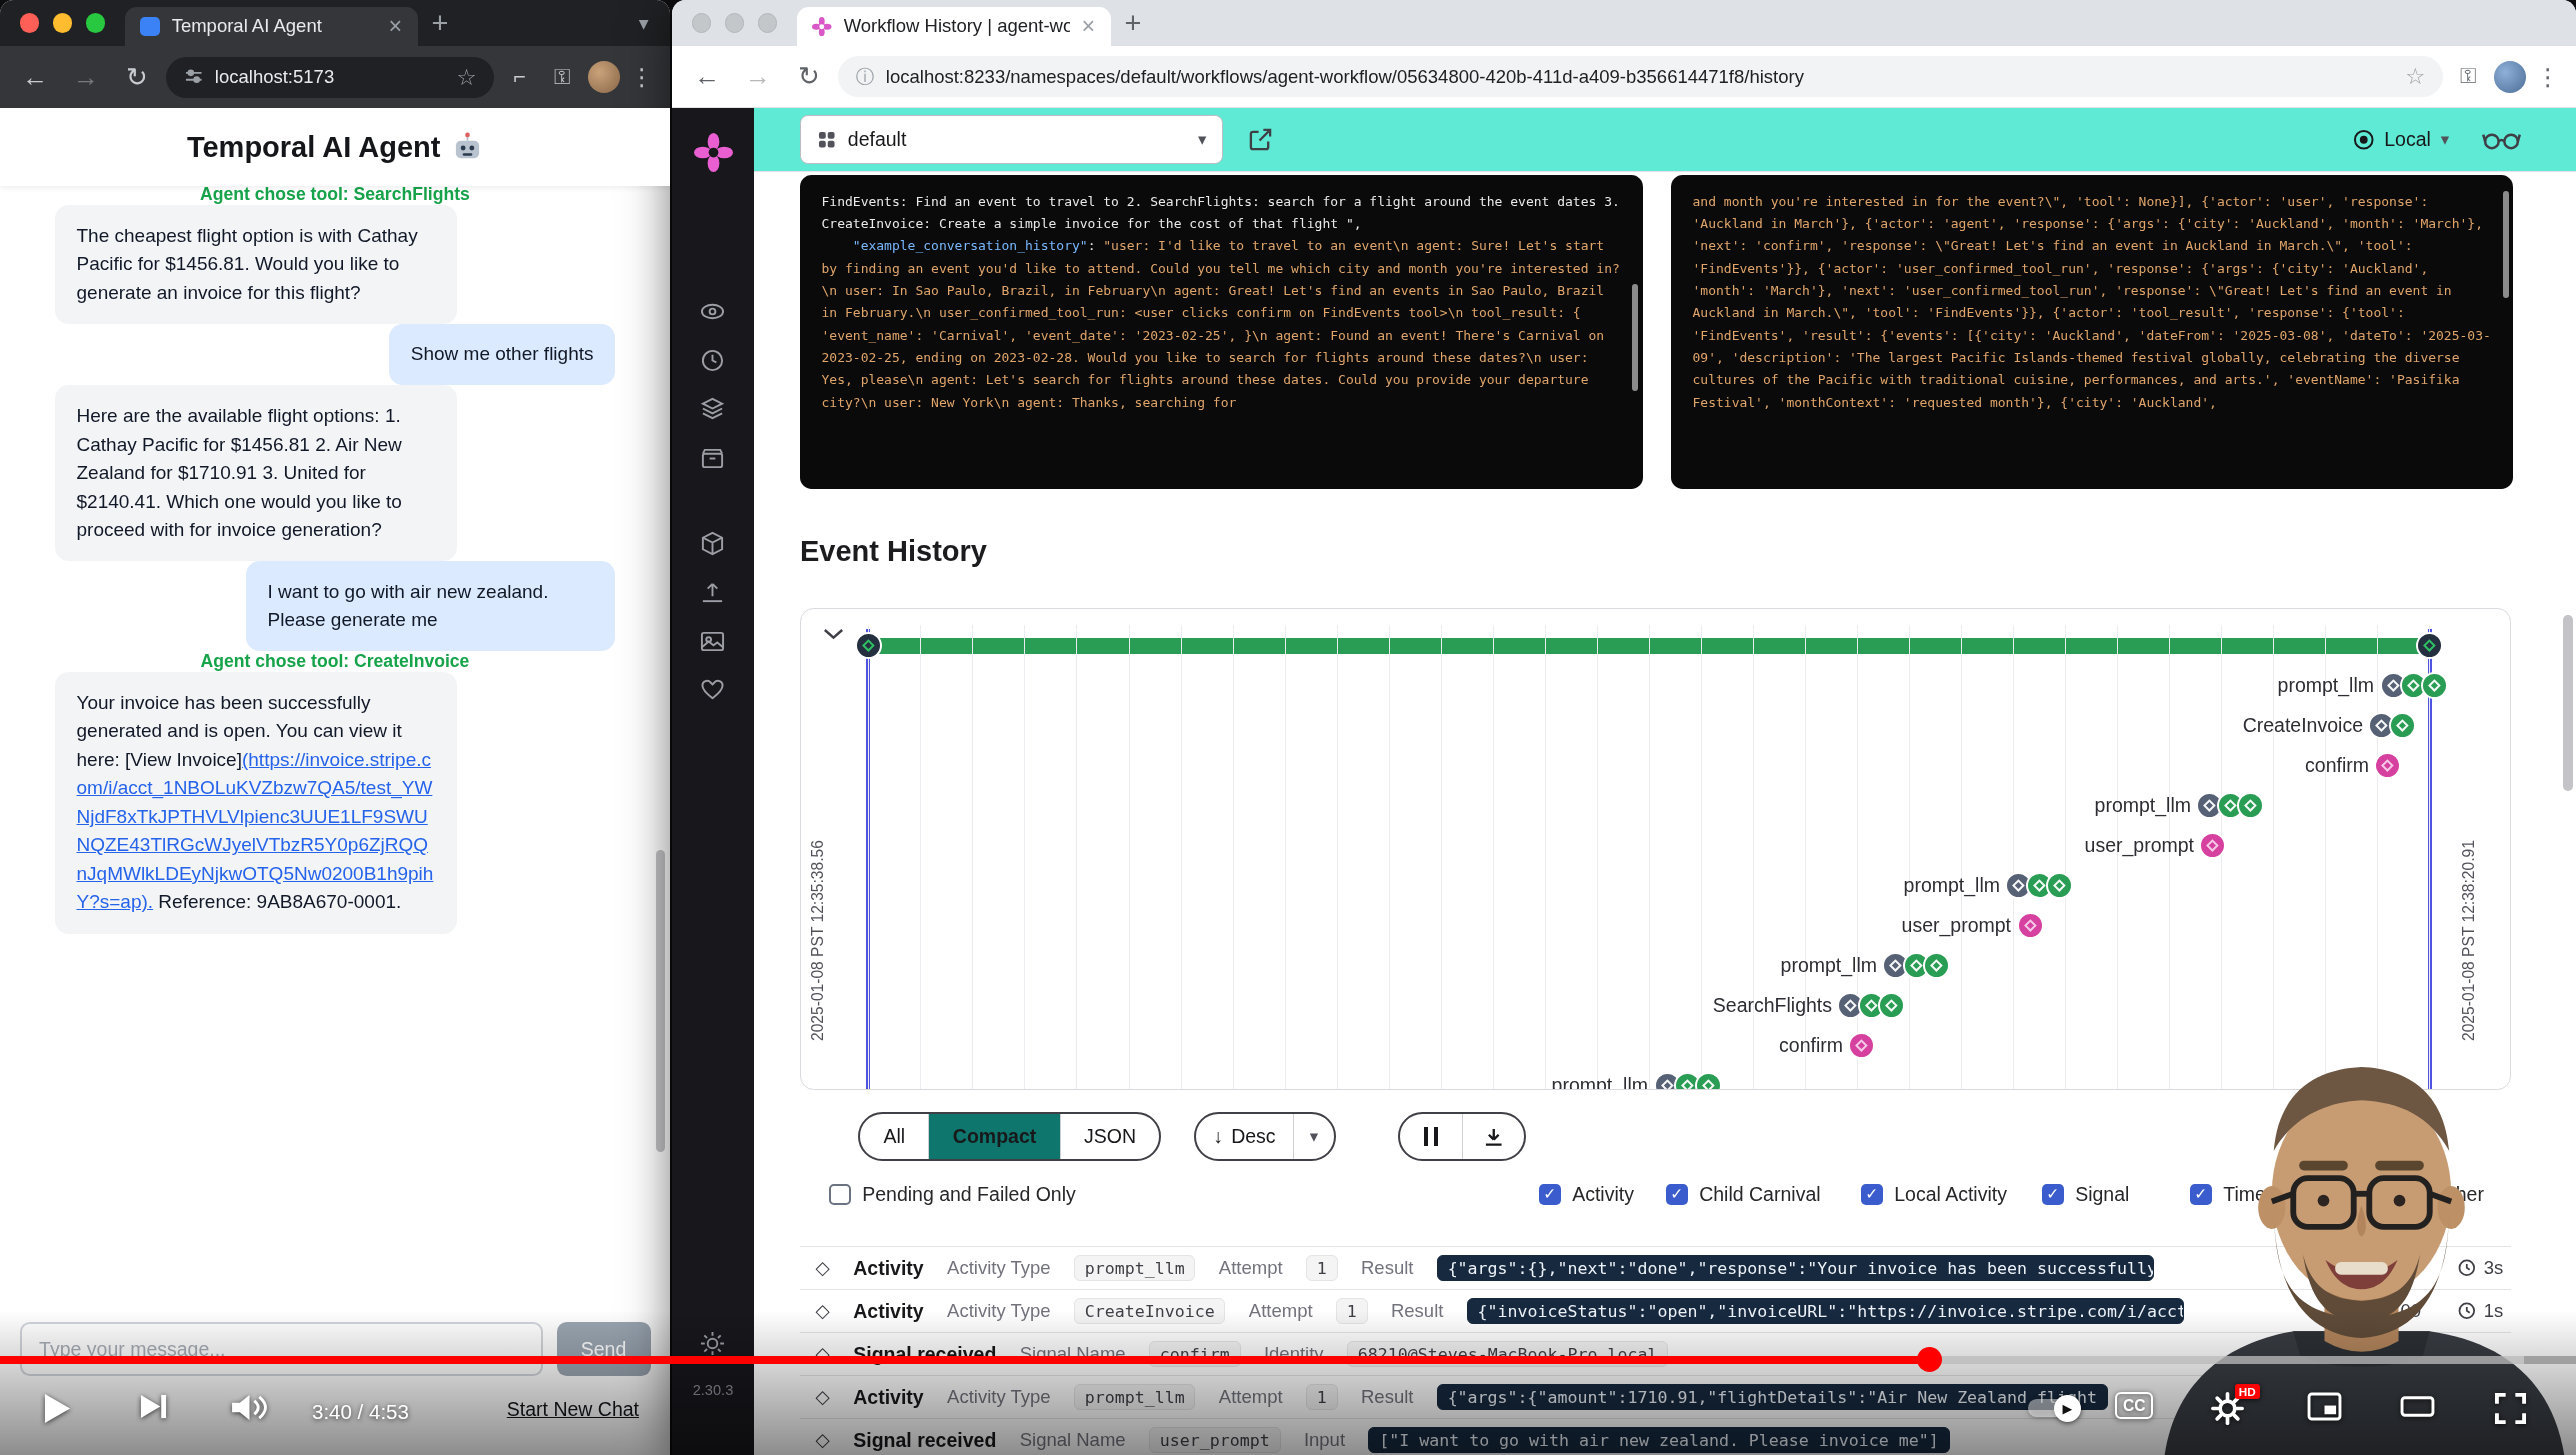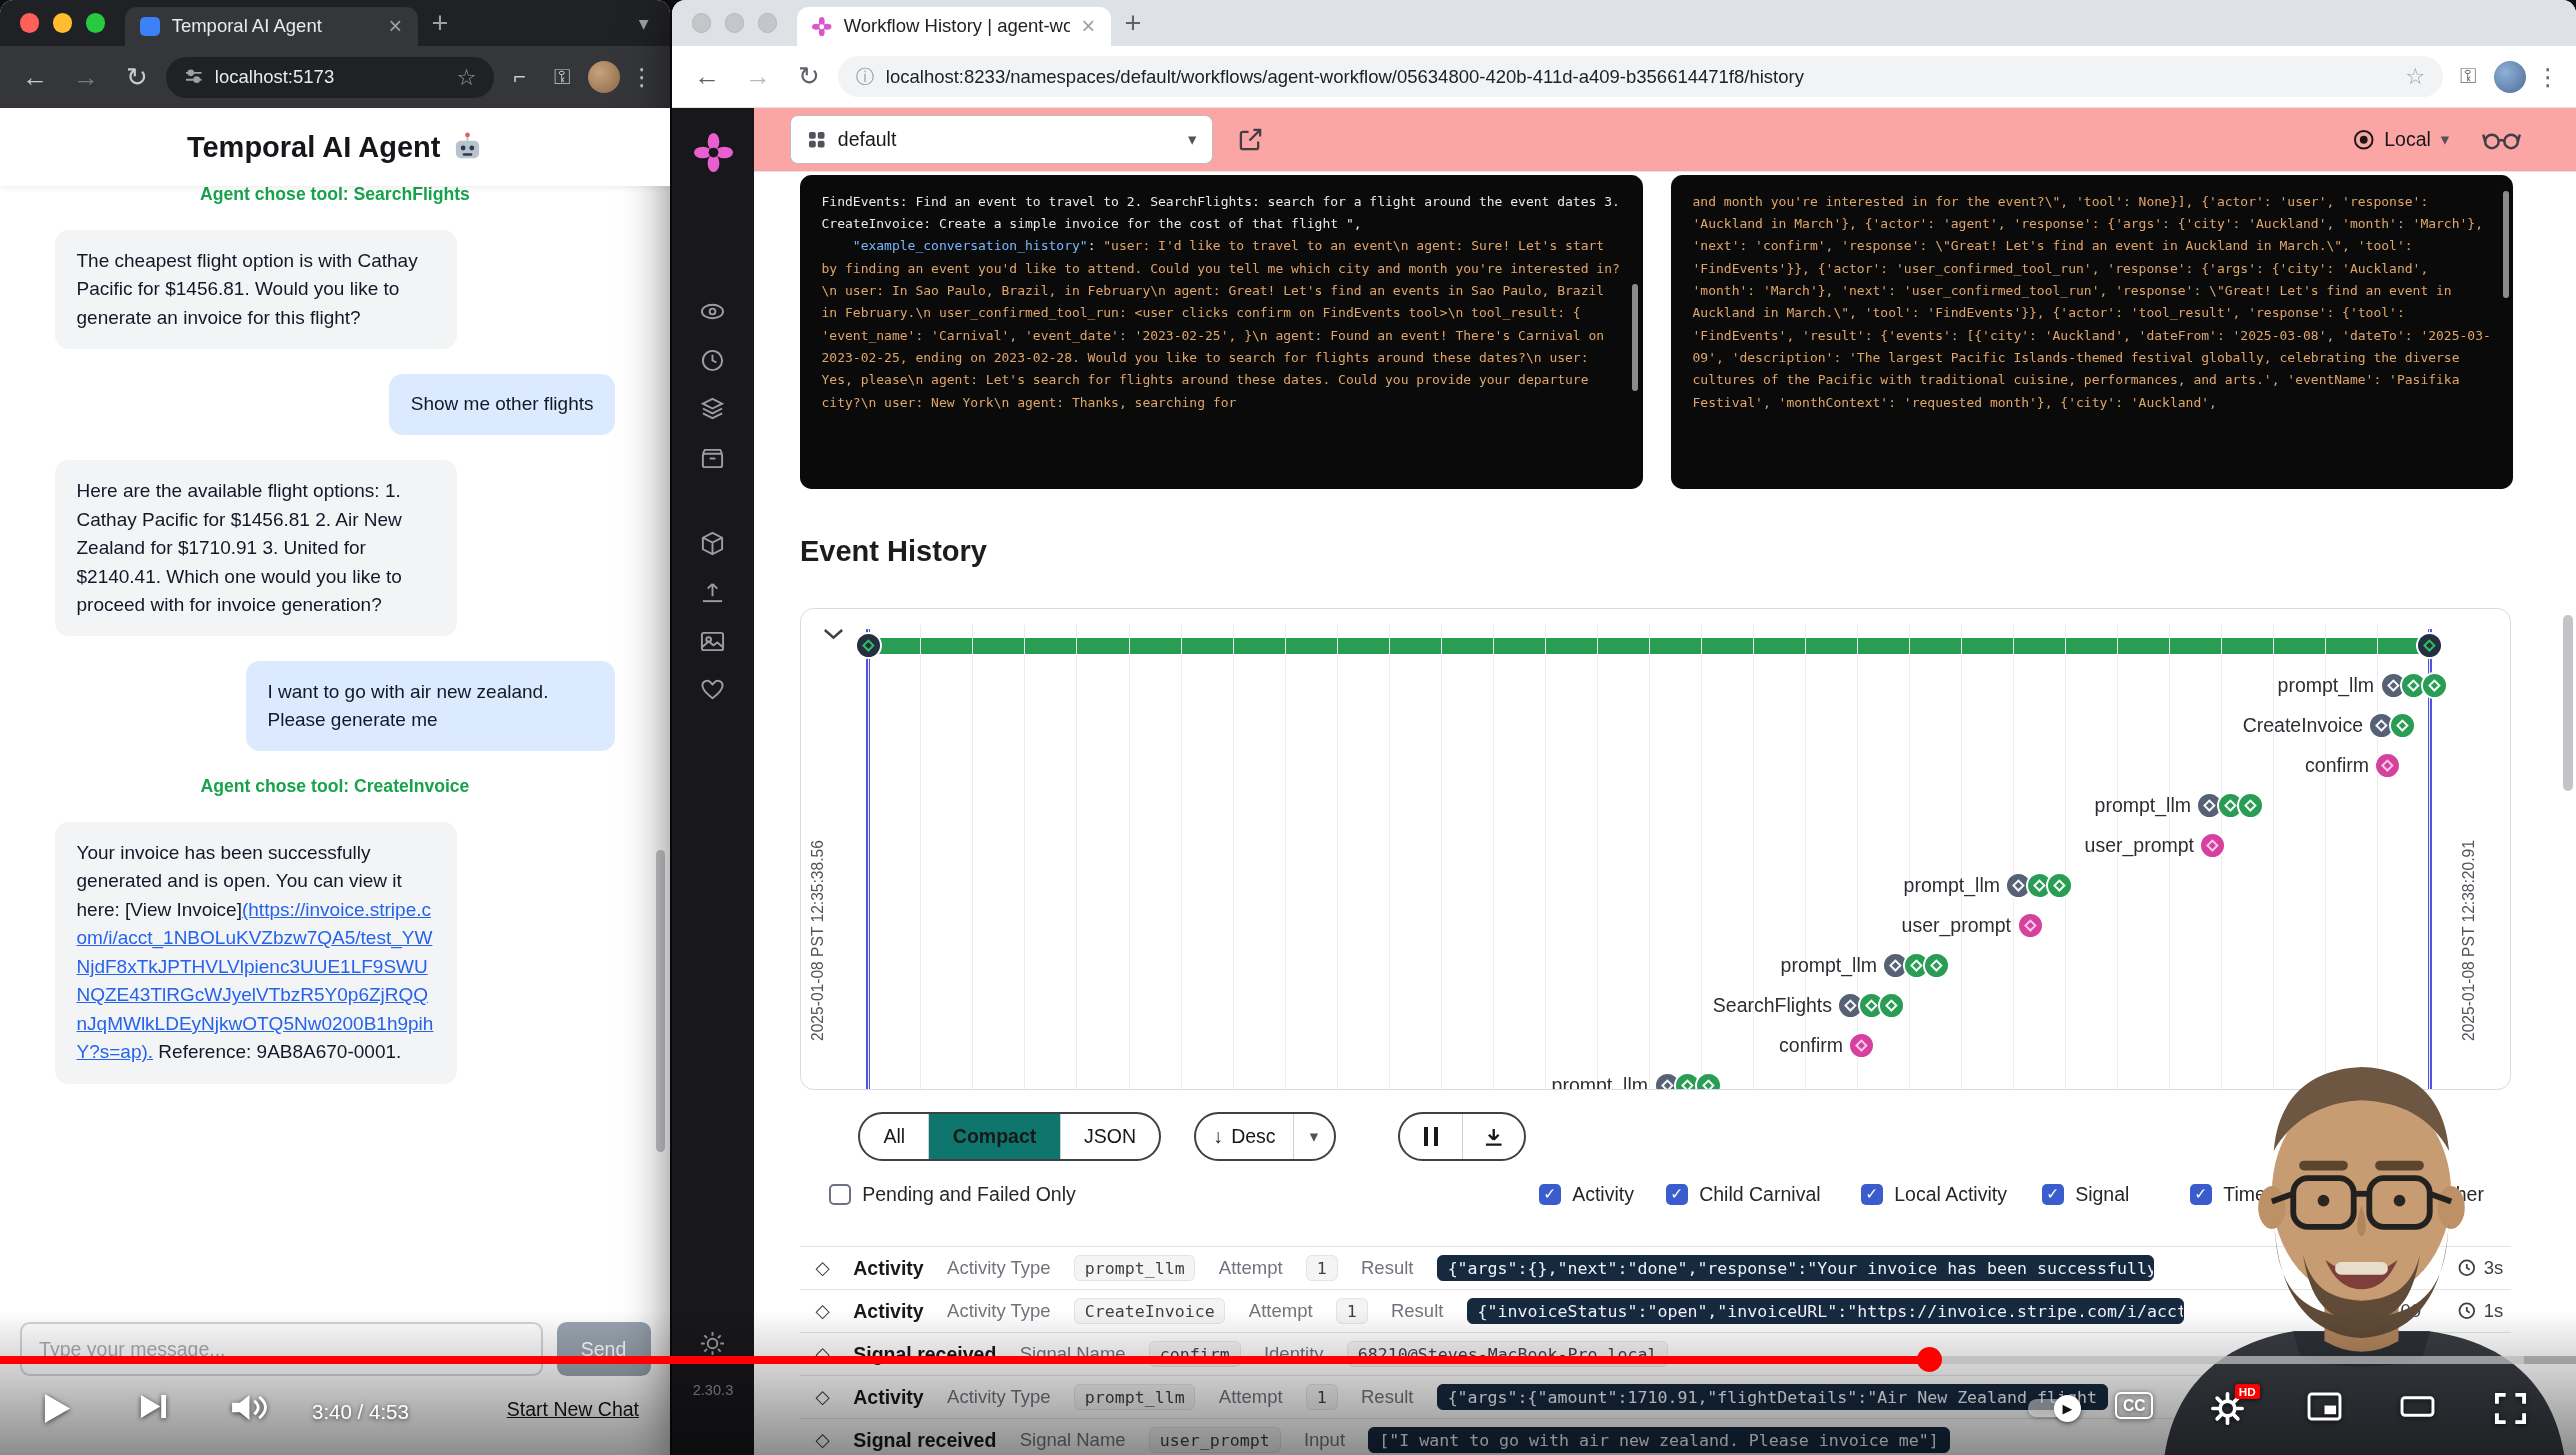--- a/index.html
+++ b/index.html
@@ -41,41 +41,41 @@
 .ext-ico{font-size:21.5px;color:#c8cbcf;width:35px;text-align:center}
 .toolbar.light .ext-ico{color:#5f6368}
 .avatar{width:32px;height:32px;border-radius:50%;background:radial-gradient(circle at 35% 35%,#c9a27a,#8a6748);flex:none}
 .menu-dots{font-size:23.4px;color:#c8cbcf;width:29px;text-align:center}
 .toolbar.light .menu-dots{color:#5f6368}
 
 
 .chat-page{position:absolute;top:108px;left:0;right:0;bottom:0;background:#fff}
 .chat-header{height:78px;display:flex;align-items:center;justify-content:center;gap:11.7px;box-shadow:0 2px 5.9px rgba(0,0,0,.07);position:relative;z-index:2;background:#fff}
 .chat-title{font-size:29px;font-weight:bold;color:#14161a}
-.chat-list{position:absolute;top:78px;left:0;right:0;height:1132px;overflow:hidden;padding:9.8px 55px 0;display:flex;flex-direction:column;gap:25px}
+.chat-list{position:absolute;top:78px;left:0;right:0;height:1132px;overflow:hidden;padding:9.8px 55px 0;display:flex;flex-direction:column;}
 .tool-note{align-self:center;color:#16a34a;font-size:17.6px;font-weight:600}
 .chat-list .tool-note:first-child{margin-top:-11.7px}
 .bubble{font-size:19px;line-height:1.5;border-radius:13.7px;padding:16.6px 21.5px;color:#111827}
 .bubble.agent{background:#f3f4f6;align-self:flex-start;max-width:402px}
 .bubble.user{background:#dbeafe;align-self:flex-end;max-width:369px}
 .msg-link{color:#2563eb;text-decoration:underline;word-break:break-all}
 .chat-inputrow{position:absolute;left:19.5px;right:19.5px;top:1214px;display:flex;gap:13.7px}
 .chat-input{flex:1;height:54px;border:2px solid #d1d5db;border-radius:9.8px;font-size:19.5px;padding:0 17.6px;color:#111;font-family:"Liberation Sans",sans-serif}
 .chat-input::placeholder{color:#a7adb6}
 .send-btn{width:94px;height:54px;border:none;border-radius:9.8px;background:#9aa5b1;color:#fff;font-size:19.5px}
 .start-new{position:absolute;right:31px;top:1290px;font-size:19.5px;color:#14161a;text-decoration:underline}
 .vscroll{position:absolute;border-radius:4.9px;background:#c4c4c8}
 
 
 .tpage{position:absolute;top:108px;left:0;right:0;bottom:0;background:#fff;overflow:hidden}
 .tnav{position:absolute;left:0;top:0;width:82px;height:100%;background:#17171c}
 .tnav .logo{position:absolute;left:21.5px;top:25px}
 .tnav .nico{position:absolute;left:28px;width:25px;height:25px;color:#9d9da6}
 .tnav .version{position:absolute;left:0;width:82px;text-align:center;top:1274px;color:#8e8e96;font-size:14.6px}
-.thead{position:absolute;left:82px;right:0;top:0;height:64px;background:#fca5a5;border-bottom:1px solid #e4e4e7;display:flex;align-items:center;padding:0 55px 0 36px}
+.thead{position:absolute;left:82px;right:0;top:0;height:64px;background:#5eead4;border-bottom:1px solid #e4e4e7;display:flex;align-items:center;padding:0 55px 0 46px}
 .ns-select{width:423px;height:49px;background:#fff;border:1px solid #bcbcc2;border-radius:7.8px;display:flex;align-items:center;padding:0 15.6px;gap:11.7px}
 .ns-select .lbl{font-size:19.5px;color:#18181b;flex:1}
 .chev{color:#52525b;font-size:16.6px}
 .hd-ico{margin-left:25px;color:#3f3f46}
 .cluster{margin-left:auto;display:flex;align-items:center;gap:9.8px;font-size:19.5px;color:#18181b}
 .labs{margin-left:33px}
 .codepanel{position:absolute;top:67px;height:314px;background:#0a0a0a;border-radius:11.7px;padding:15.6px 21.5px;overflow:hidden;font-family:"DejaVu Sans Mono",monospace;font-size:13px;line-height:1.72;white-space:pre-wrap;word-break:break-word}
 .code-plain{color:#eaeaea}.code-key{color:#79b8ff}.code-str{color:#e0a56a}
 .cp-scroll{position:absolute;right:4.9px;width:5.9px;border-radius:2.9px;background:#8b8b8b}
 .eh-title{position:absolute;left:128px;top:427px;font-size:29px;font-weight:bold;color:#1c1c1f}

